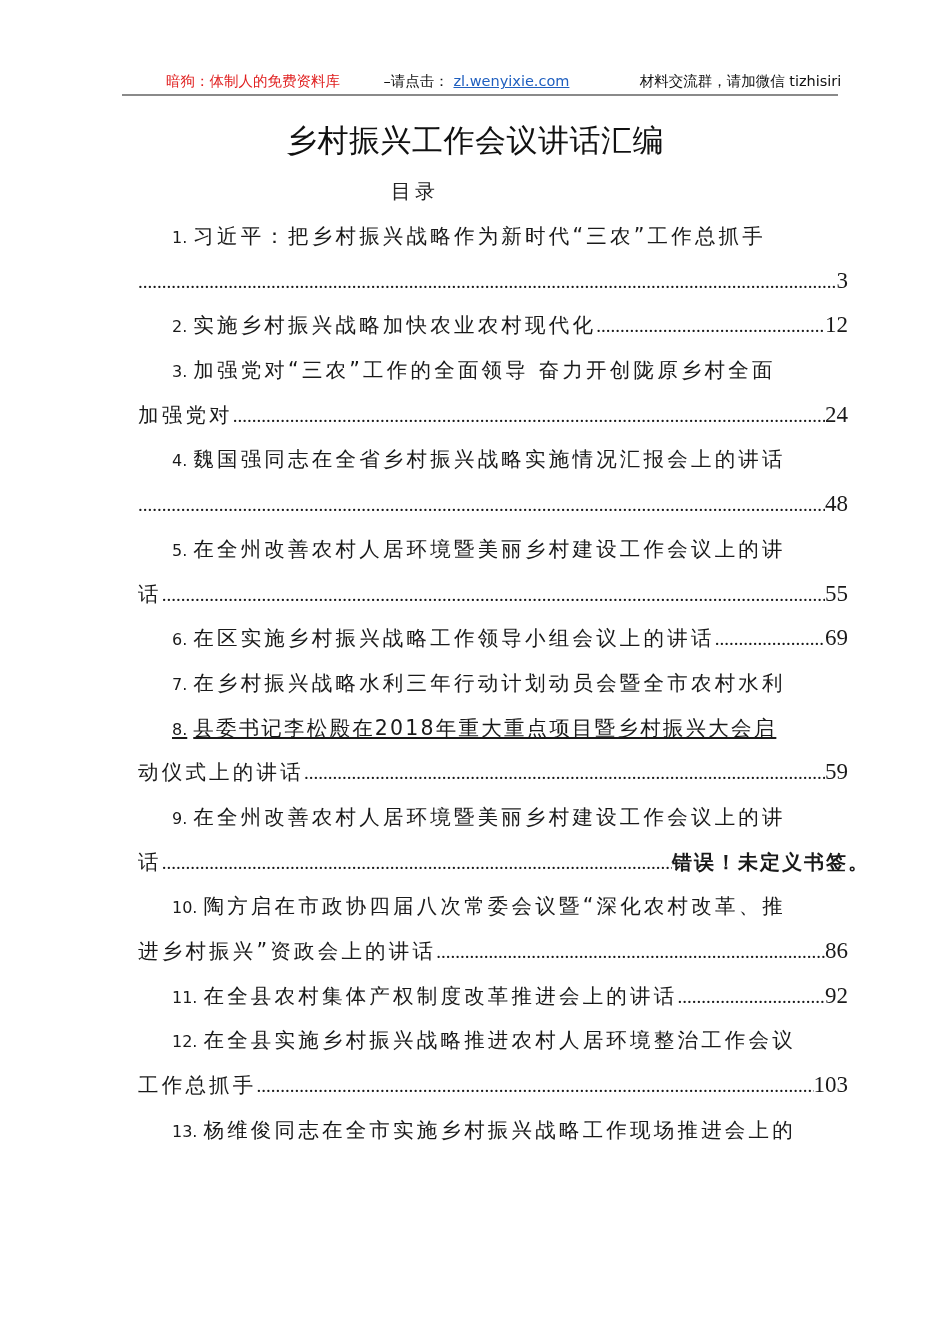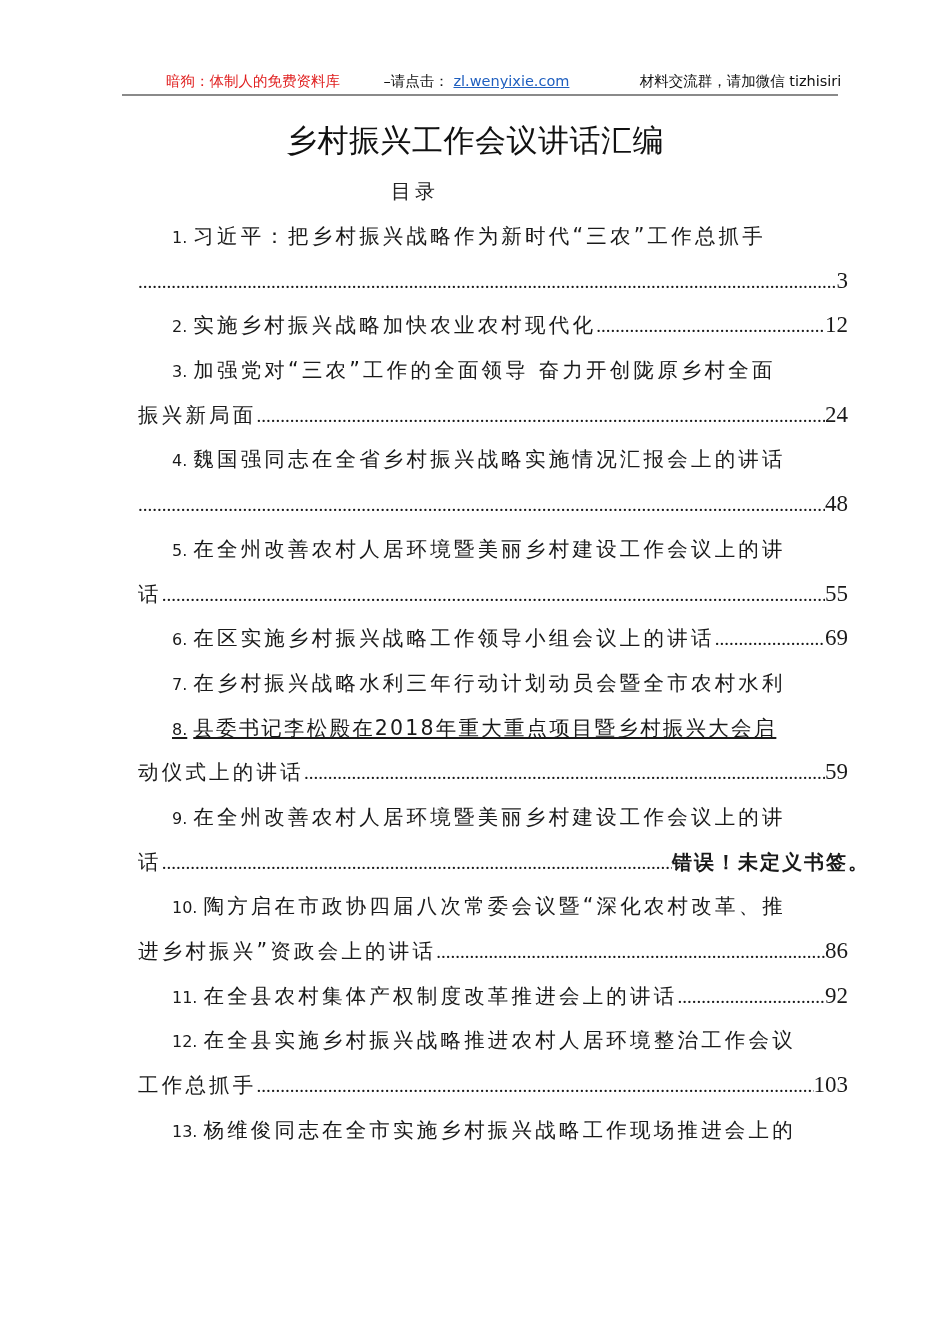--- a/index.html
+++ b/index.html
@@ -142,21 +142,21 @@
   <div class="toc-line first cont-line" style="padding-left:34px;">
     <span class="cont-text"><span class="num">2.</span><span>实施乡村振兴战略加快农业农村现代化</span></span>
     <span class="dots"></span>
     <span class="page-no">12</span>
   </div>
 
   <div class="toc-line first">
     <span class="num">3.</span><span>加强党对“三农”工作的全面领导 奋力开创陇原乡村全面</span>
   </div>
   <div class="toc-line cont-line">
-    <span class="cont-text">振兴新局面</span>
+    <span class="cont-text">加强党对</span>
     <span class="dots"></span>
     <span class="page-no">24</span>
   </div>
 
   <div class="toc-line first">
     <span class="num">4.</span><span>魏国强同志在全省乡村振兴战略实施情况汇报会上的讲话</span>
   </div>
   <div class="toc-line cont-line">
     <span class="dots"></span>
     <span class="page-no">48</span>

